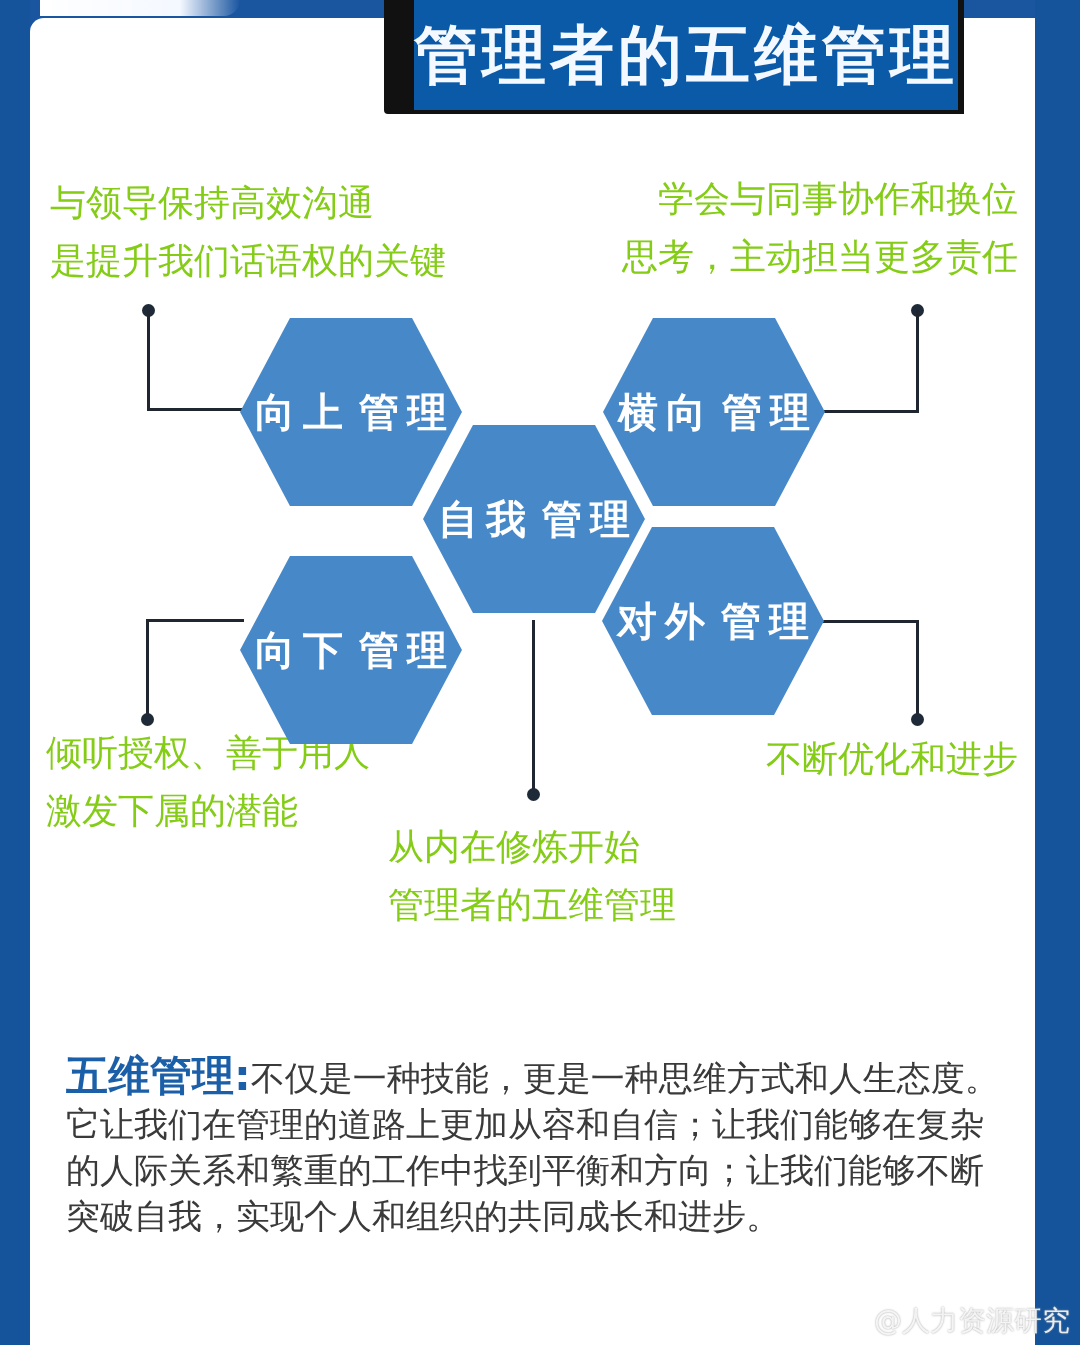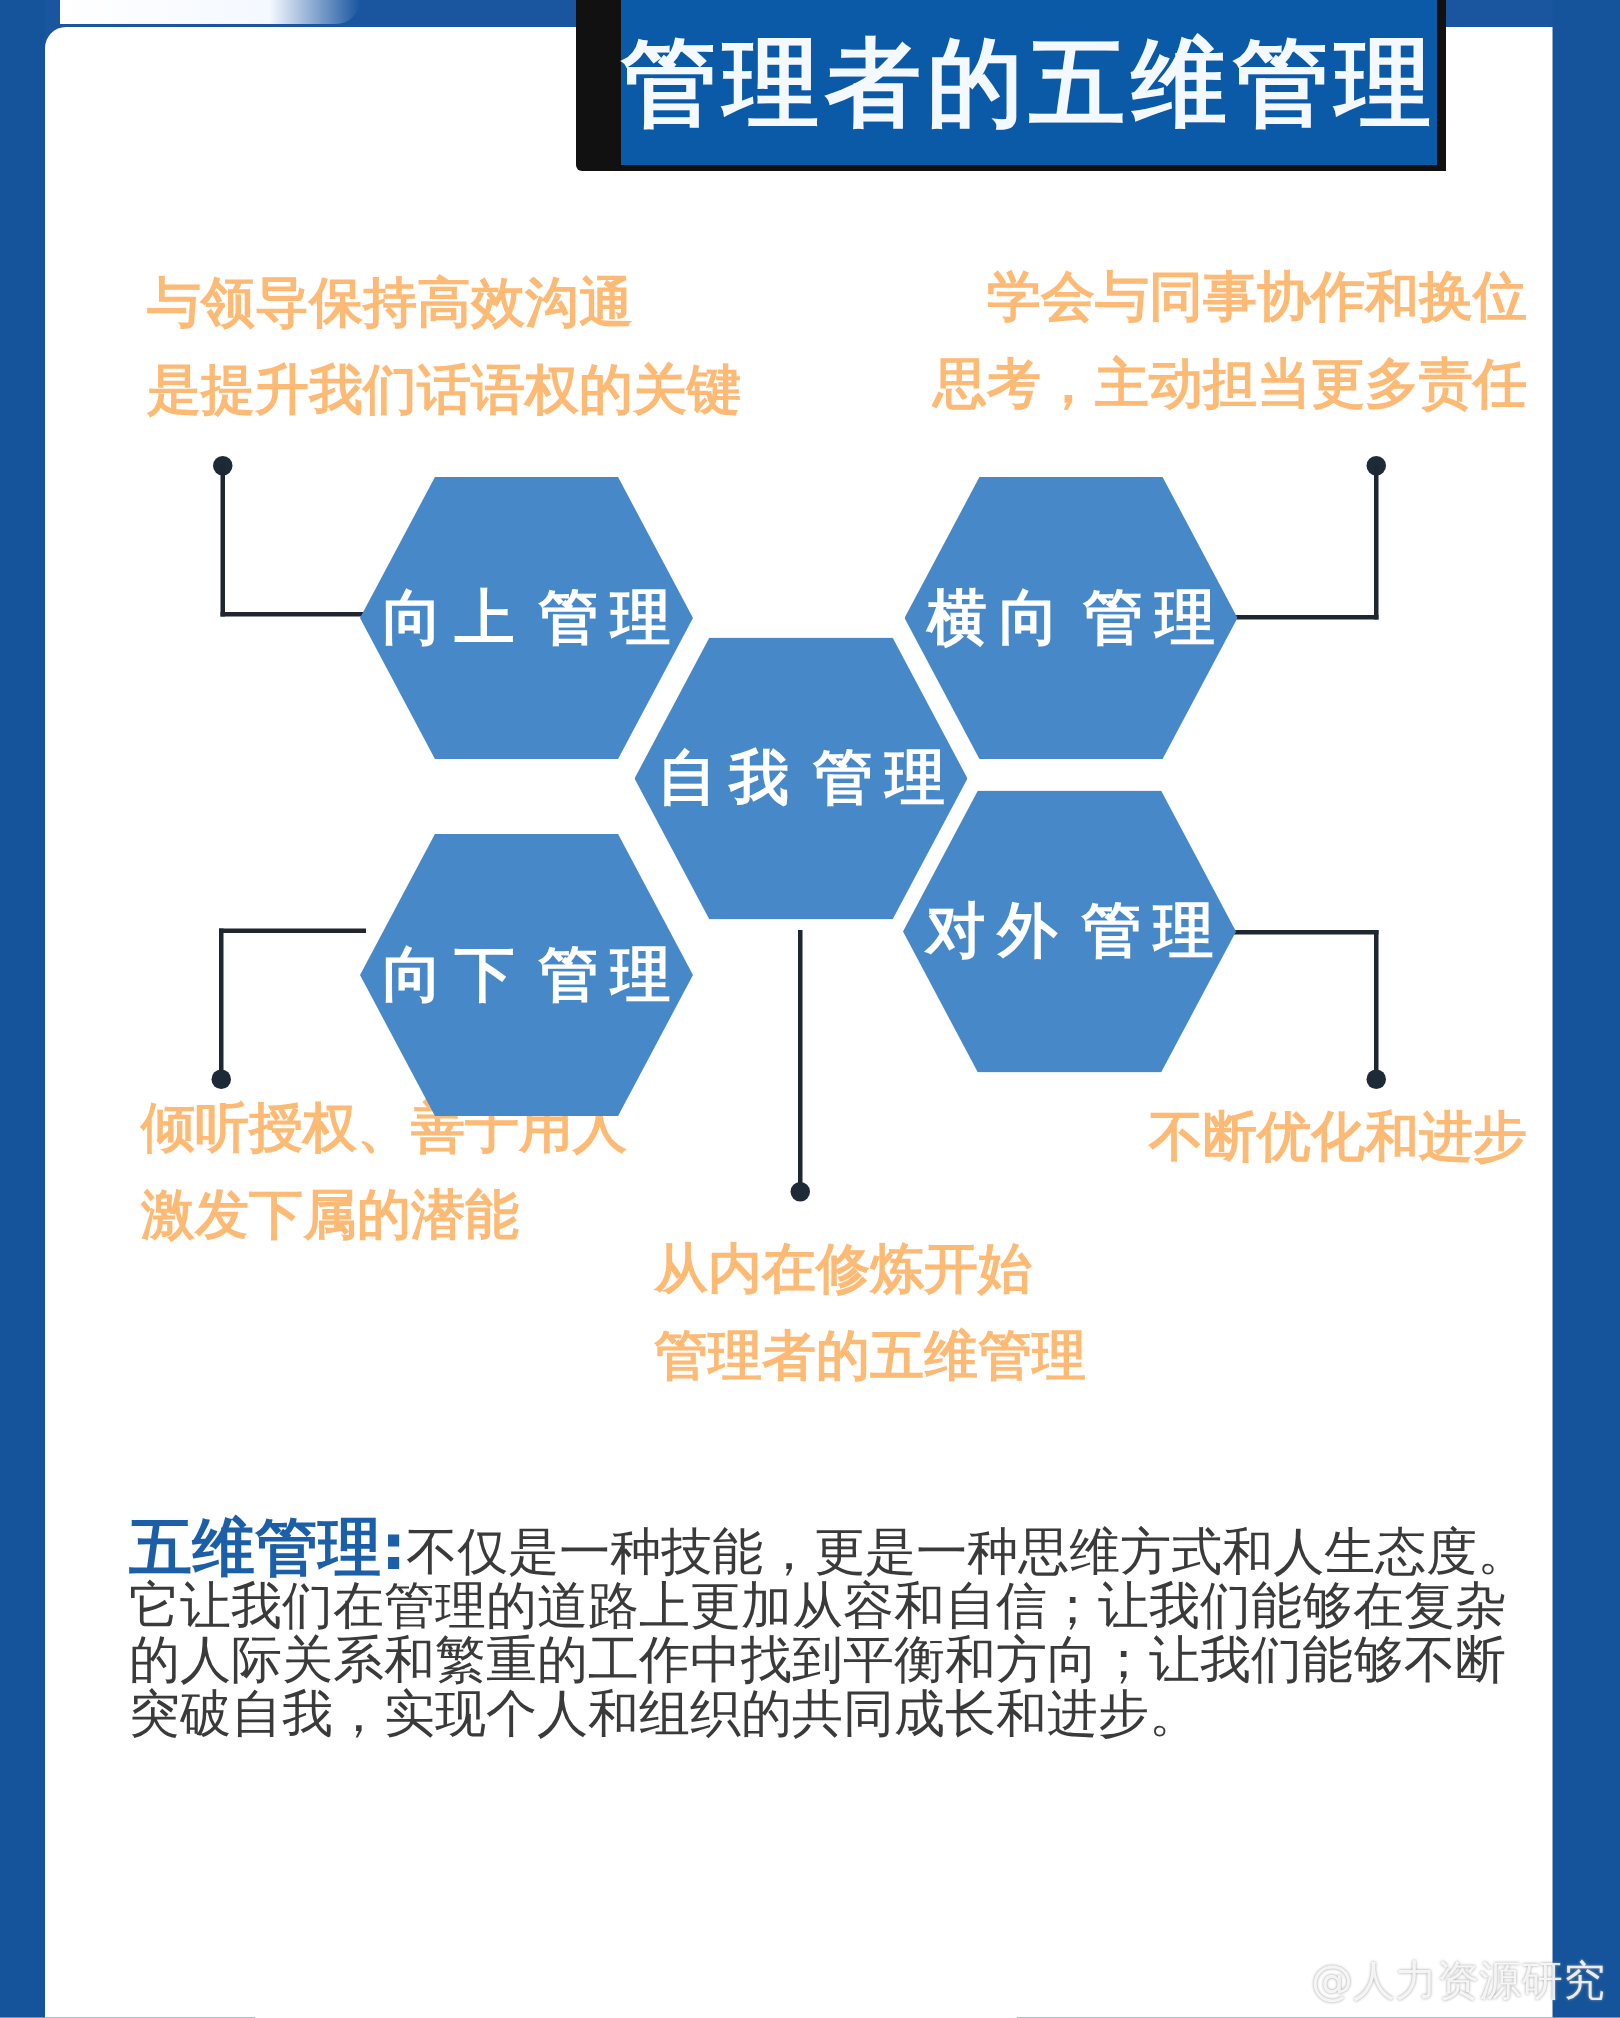--- a/index.html
+++ b/index.html
@@ -22,39 +22,39 @@
     position:absolute; left:384px; top:0; width:580px; height:114px;
     background:#111; border-bottom-left-radius:4px;
   }
   .title-inner {
     position:absolute; left:30px; top:0; right:6px; height:110px;
     background:#0b5aa8;
     display:flex; align-items:center; justify-content:center;
     color:#f4f9ff; font-weight:bold; font-size:64px; letter-spacing:4px;
   }
   .desc {
-    position:absolute; color:#fdba74; font-size:36px; font-weight:700;
-    line-height:58px; white-space:nowrap;margin-left:48px;
+    position:absolute; color:#84cc16; font-size:36px; font-weight:400;
+    line-height:58px; white-space:nowrap;
   }
   .desc.right { text-align:right; }
   .desc .line { display:block; }
   .hex {
     position:absolute; width:222px; height:188px;
     background:#4789c8;
     clip-path: polygon(22.5% 0%, 77.5% 0%, 100% 50%, 77.5% 100%, 22.5% 100%, 0% 50%);
     display:flex; flex-direction:row; align-items:center; justify-content:center;
     color:#ffffff; font-weight:bold; font-size:40px; line-height:52px; letter-spacing:8px;
   }
   .hex span { display:block; padding-left:8px; }
   .hline { position:absolute; height:3px; background:#1f2630; }
   .vline { position:absolute; width:3px; background:#1f2630; }
   .dot { position:absolute; width:13px; height:13px; border-radius:50%; background:#1f2a38; }
   .summary {
-    position:absolute; left:66px; top:1014px; width:940px;
-    font-size:34px; line-height:36px; color:#3a3a3a;margin-left:20px;
+    position:absolute; left:66px; top:1053px; width:940px;
+    font-size:34px; line-height:46px; color:#3a3a3a;
   }
   .summary .lead { color:#1a5fa8; font-weight:bold; font-size:42px; }
   .watermark {
     position:absolute; right:10px; top:1302px; font-size:28px;
     color:rgba(255,255,255,0.85); text-shadow:0 0 2px #999;
     display:flex; align-items:flex-start; gap:6px;
   }
   .weibo-icon { width:34px; height:26px; }
 </style>
 </head>

